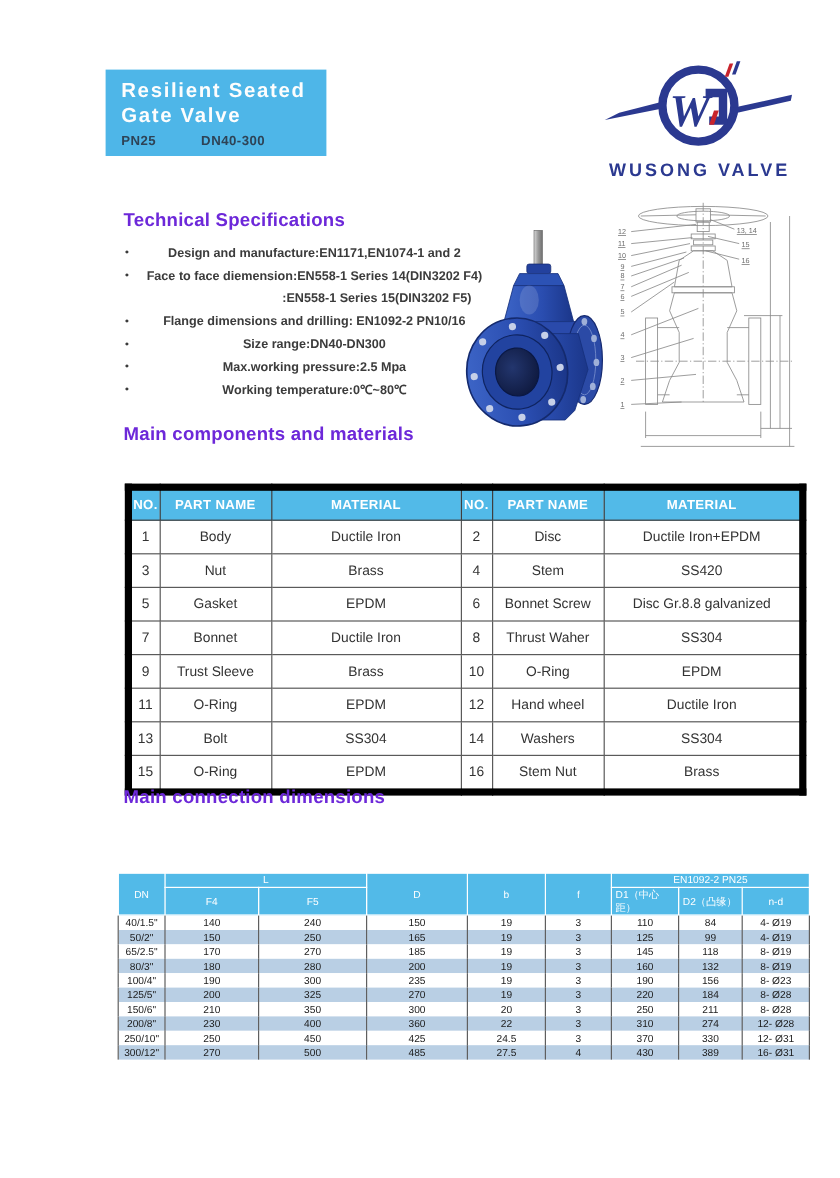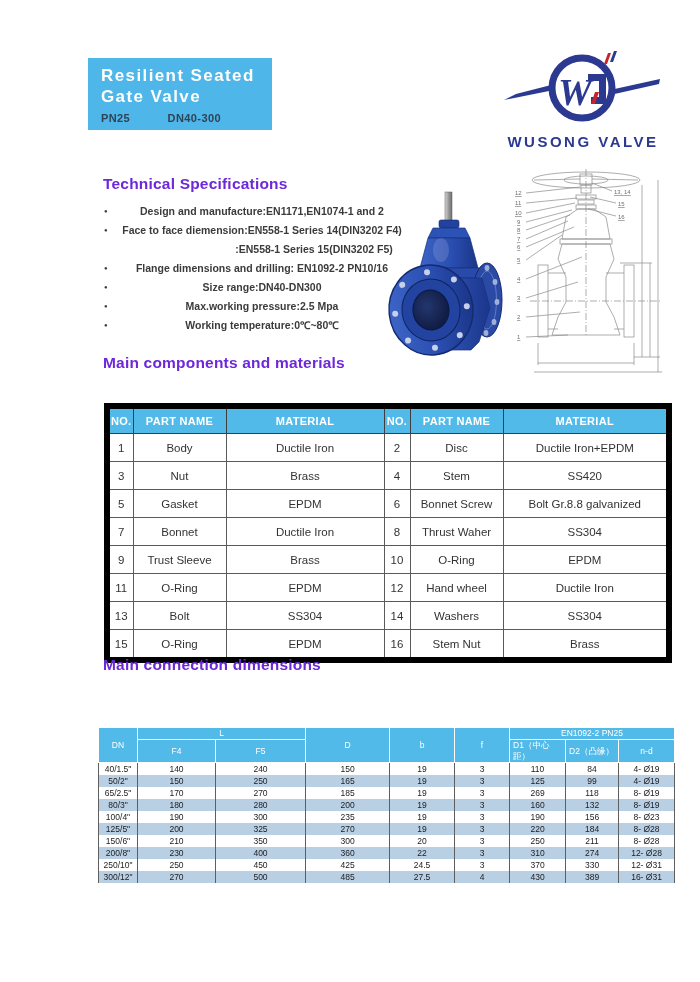--- a/index.html
+++ b/index.html
@@ -268,21 +268,21 @@
         <td>4</td>
         <td>Stem</td>
         <td>SS420</td>
       </tr>
         <tr>
         <td>5</td>
         <td>Gasket</td>
         <td>EPDM</td>
         <td>6</td>
         <td>Bonnet Screw</td>
-        <td>Bolt Gr.8.8 galvanized</td>
+        <td>Disc Gr.8.8 galvanized</td>
       </tr>
         <tr>
         <td>7</td>
         <td>Bonnet</td>
         <td>Ductile Iron</td>
         <td>8</td>
         <td>Thrust Waher</td>
         <td>SS304</td>
       </tr>
         <tr>
@@ -374,21 +374,21 @@
         <td>99</td>
         <td>4- Ø19</td>
       </tr>
         <tr>
         <td>65/2.5"</td>
         <td>170</td>
         <td>270</td>
         <td>185</td>
         <td>19</td>
         <td>3</td>
-        <td>269</td>
+        <td>145</td>
         <td>118</td>
         <td>8- Ø19</td>
       </tr>
         <tr>
         <td>80/3"</td>
         <td>180</td>
         <td>280</td>
         <td>200</td>
         <td>19</td>
         <td>3</td>

